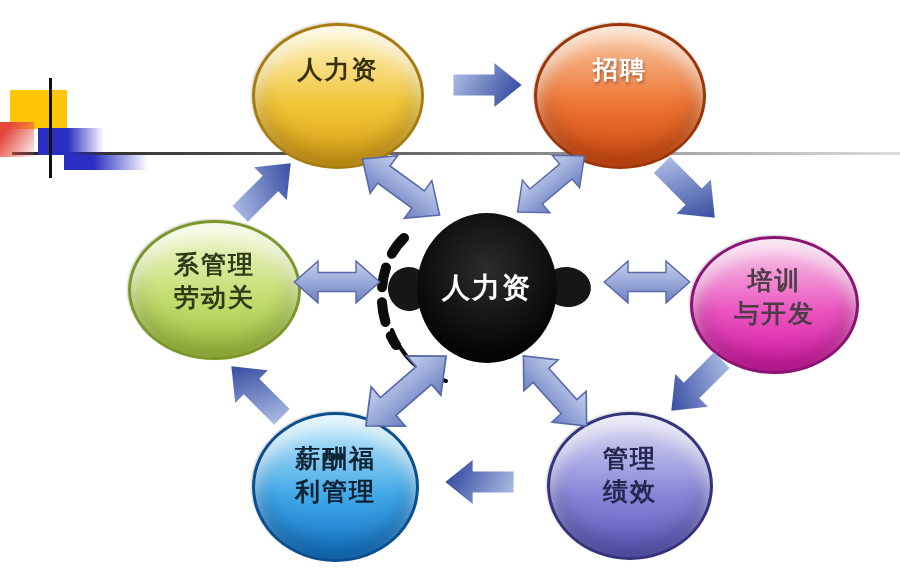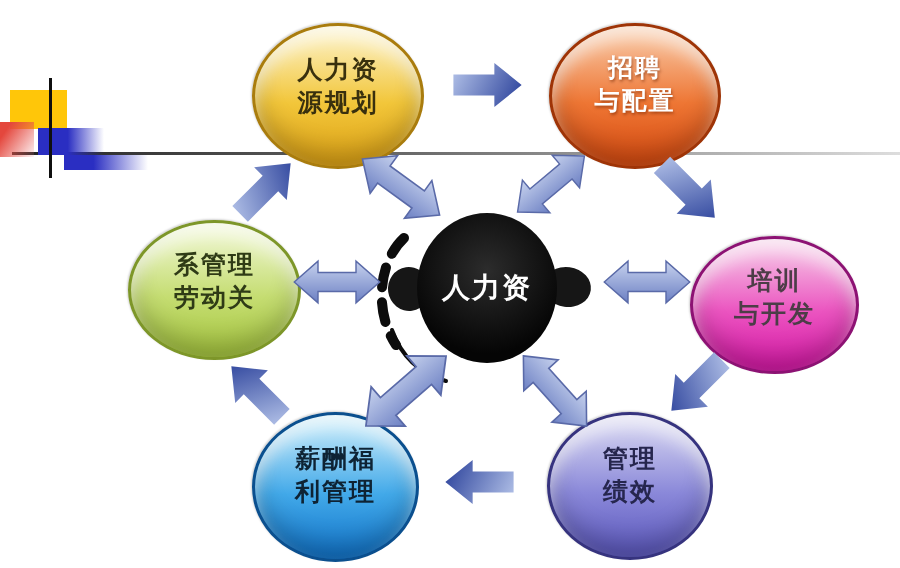--- a/index.html
+++ b/index.html
@@ -31,21 +31,21 @@
                 -1px -1px 2px rgba(0,0,0,0.18);
     color:var(--tc);
   }
   .node-label {
     position:absolute; left:0; right:0; top:19%;
     text-align:center; font-size:25px; font-weight:bold; line-height:1.32;
     letter-spacing:2px;
   }
   .node-label span { display:block; }
   .node-planning     { left:252px; top:23px;  width:166px; height:140px; }
-  .node-recruiting   { left:549px; top:23px;  width:166px; height:140px;font-family:Liberation Mono, monospace; }
+  .node-recruiting   { left:534px; top:23px;  width:166px; height:140px; }
   .node-training     { left:690px; top:236px; width:163px; height:132px; }
   .node-performance  { left:547px; top:412px; width:160px; height:142px; }
   .node-compensation { left:252px; top:412px; width:161px; height:144px; }
   .node-labor        { left:128px; top:220px; width:167px; height:134px; }
   .node-recruiting .node-label { text-shadow:1px 2px 3px rgba(110,35,0,0.55); }
 
   
   .center-node {
     position:absolute; left:417px; top:213px; width:140px; height:150px;
     border-radius:50%;
@@ -71,28 +71,26 @@
     <div class="sq-yellow"></div>
     <div class="sq-red"></div>
     <div class="sq-blue"></div>
     <div class="sq-blue2"></div>
     <div class="vline"></div>
   </div>
 
   <div class="node node-planning" style="--c1: #fdf5d0; --c2: #f2c63a; --c3: #dda215; --bd: #a97c0e; --tc: #39300e;">
     <div class="node-label">
       <span>人力资</span>
-      <span>源规划</span>
     </div>
   </div>
 
   <div class="node node-recruiting" style="--c1: #f9cead; --c2: #ee7634; --c3: #d64a10; --bd: #9e3407; --tc: #ffffff;">
     <div class="node-label">
       <span>招聘</span>
-      <span>与配置</span>
     </div>
   </div>
 
   <div class="node node-training" style="--c1: #f7d2ea; --c2: #eb54c0; --c3: #d617a6; --bd: #8c1273; --tc: #4c3d47;">
     <div class="node-label">
       <span>培训</span>
       <span>与开发</span>
     </div>
   </div>
 

